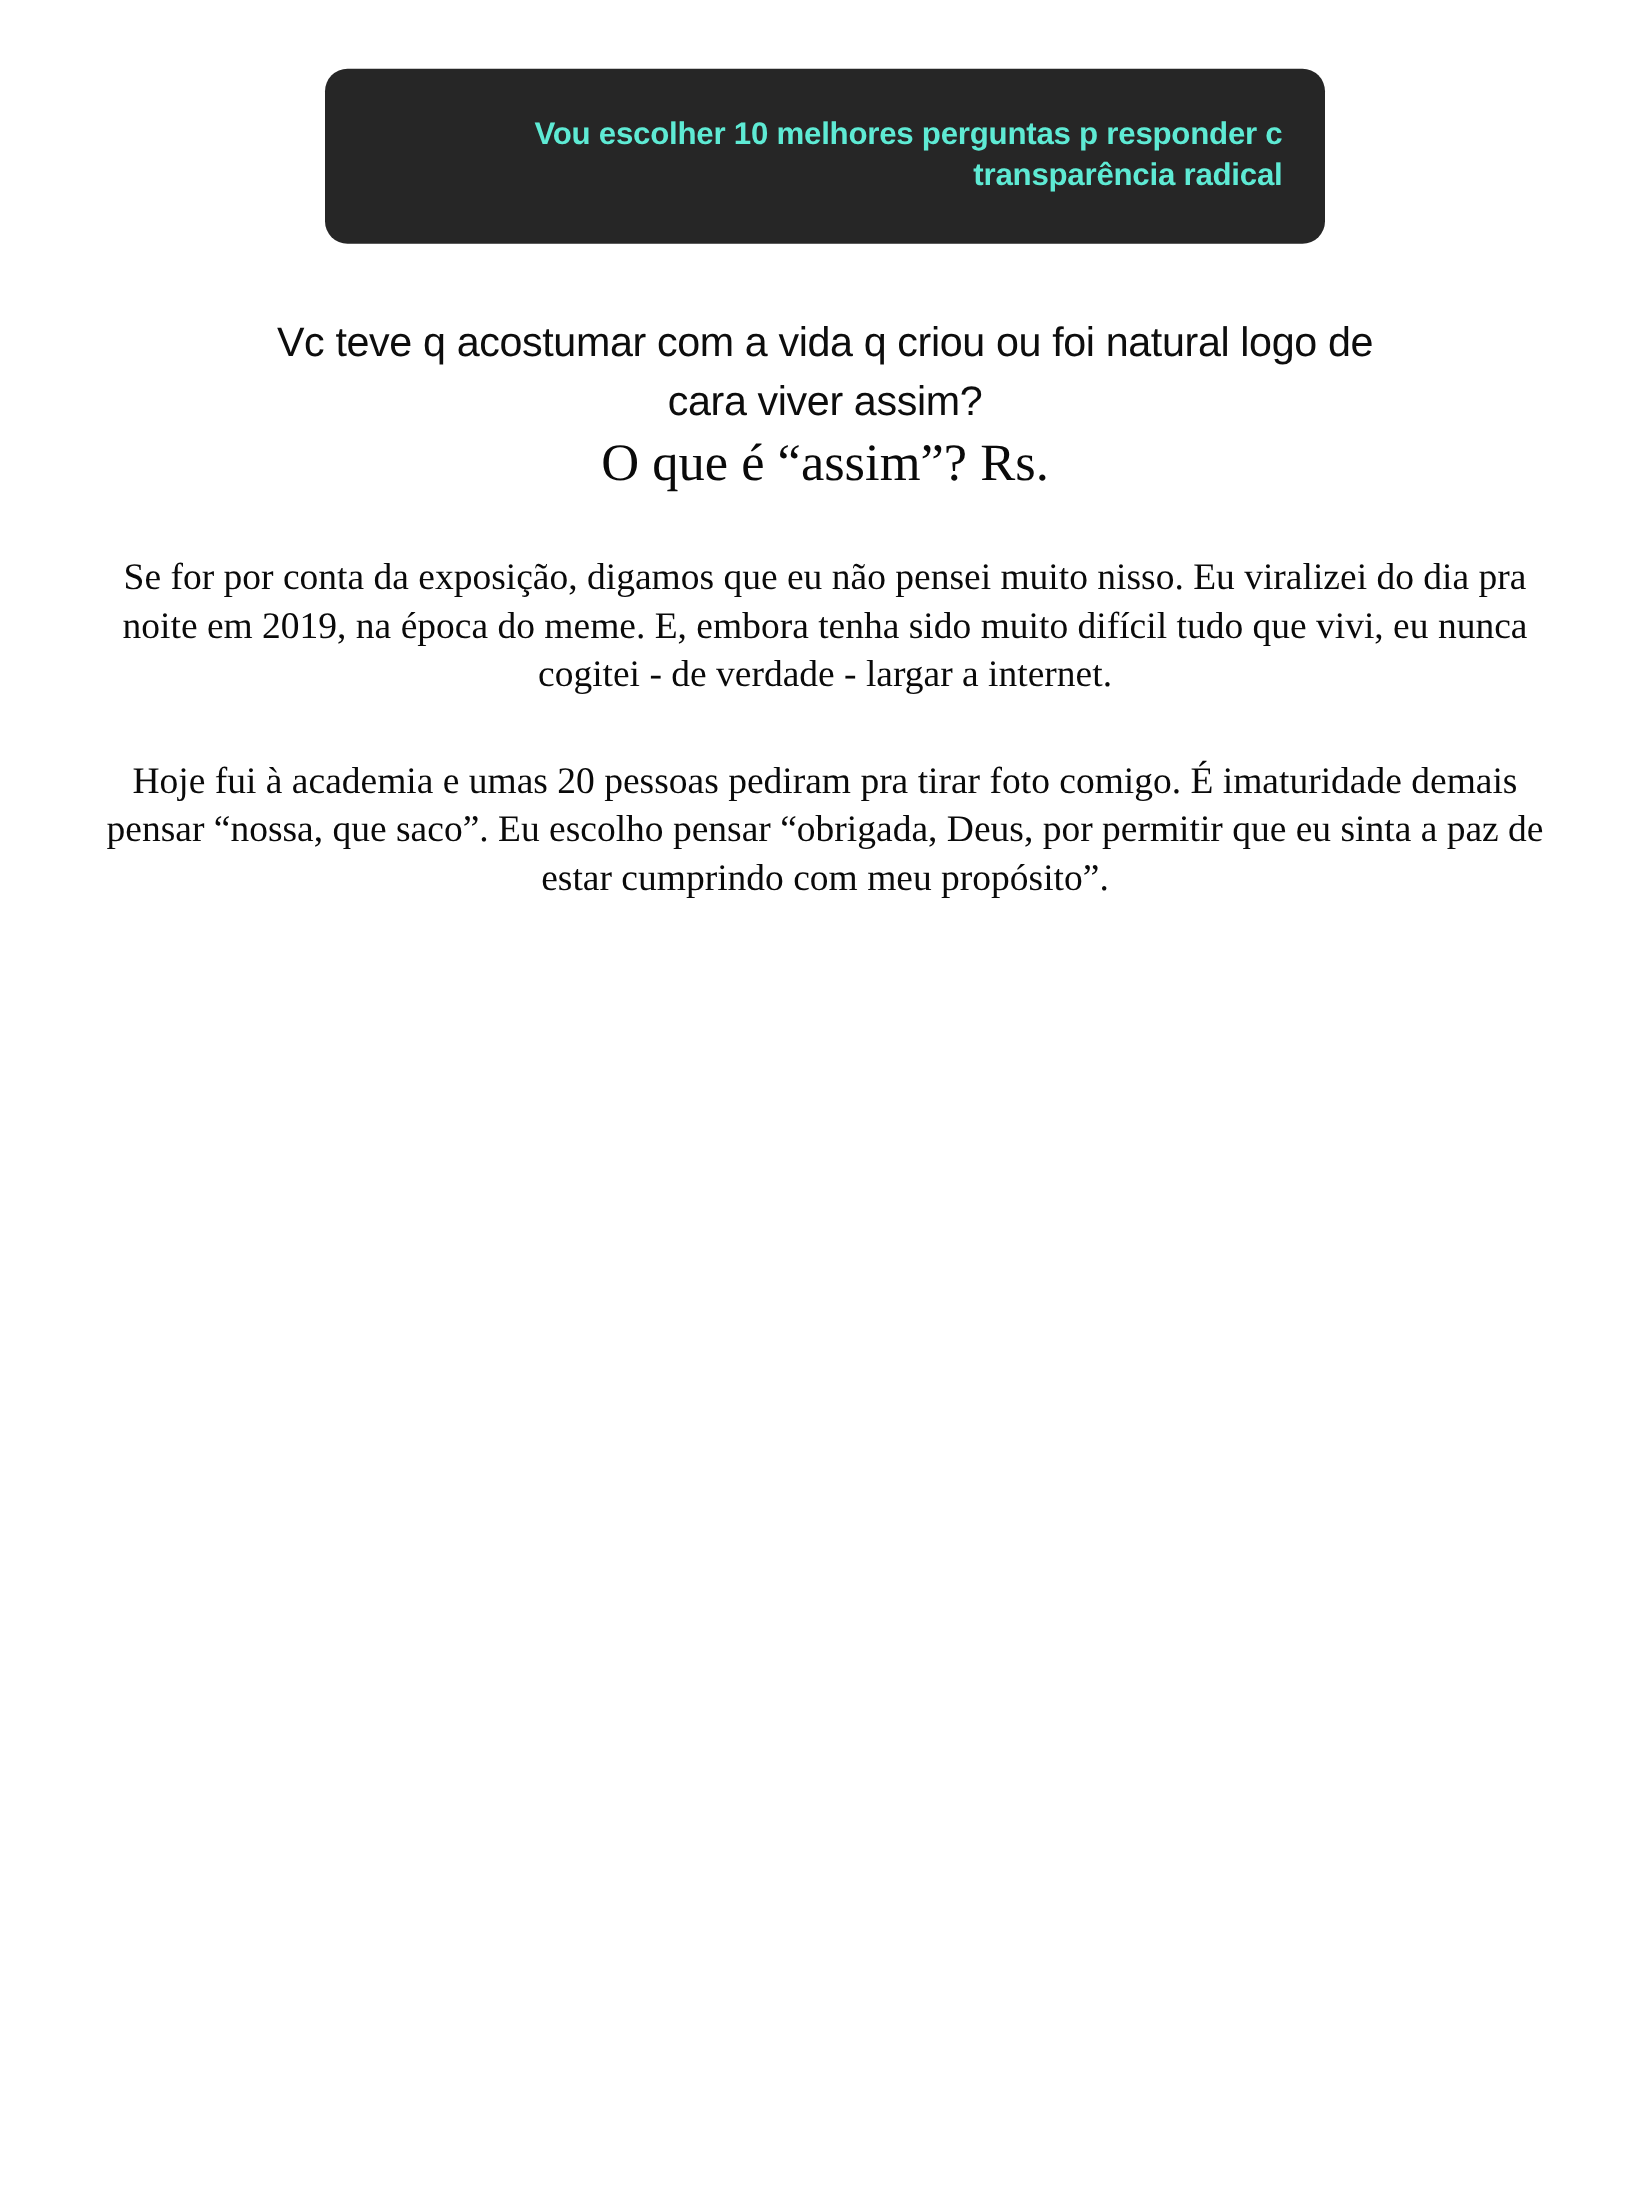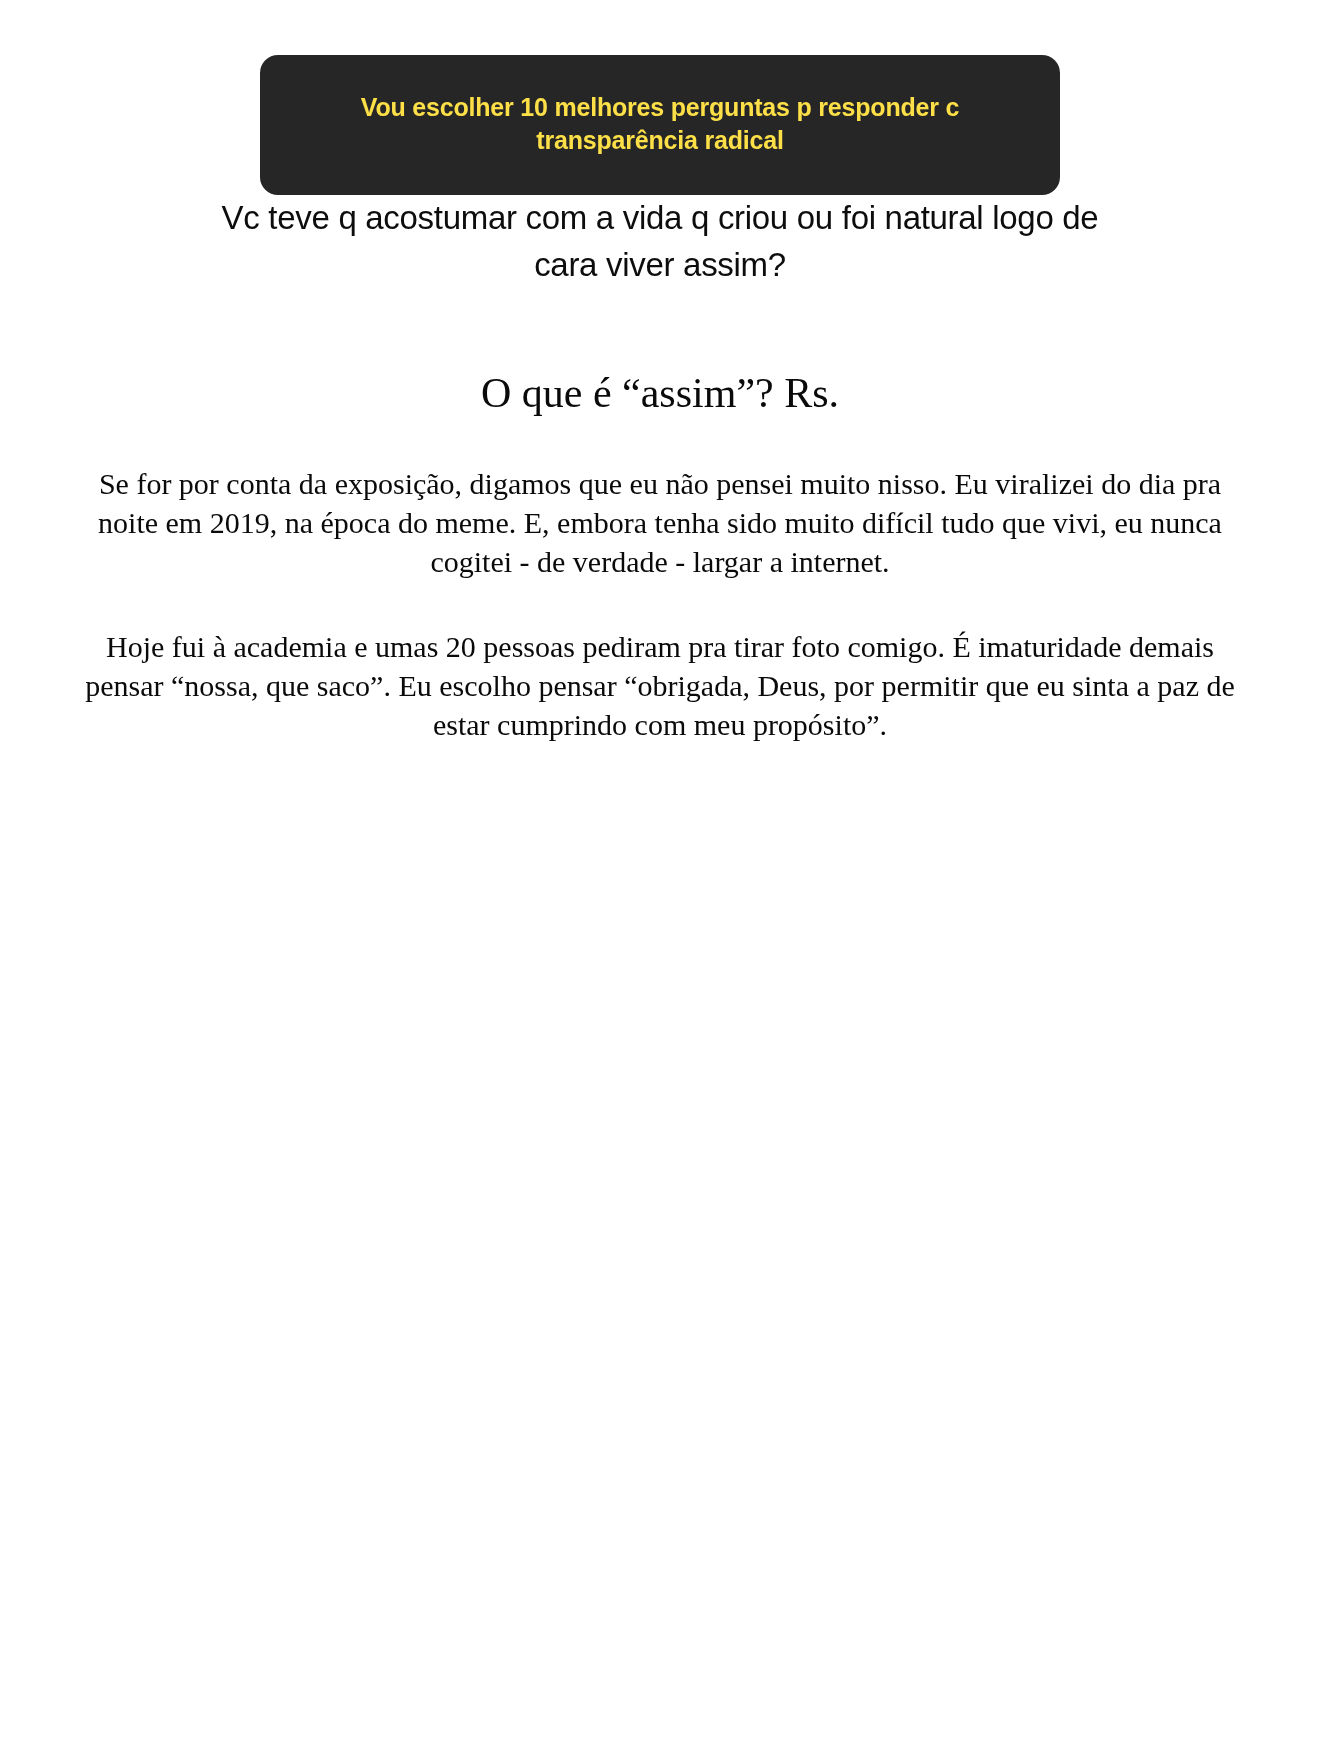--- a/index.html
+++ b/index.html
@@ -28,49 +28,49 @@
 
   
   .sticker-wrap {
     width: 100%;
     display: flex;
     justify-content: center;
     margin-top: 55px;
   }
   .sticker {
     background: #262626;
-    color: #fde047;
+    color: #5eead4;
     width: 800px;
     box-sizing: border-box;
     border-radius: 18px;
     padding: 36px 34px 38px 34px;
-    text-align: center;
+    text-align: right;
     font-family: "Liberation Sans", sans-serif;
     font-size: 25px;
     font-weight: bold;
     line-height: 1.32;
     letter-spacing: -0.2px;
   }
 
   
   .question {
     width: 880px;
+    margin-top: 56px;
     text-align: center;
     font-family: "Liberation Sans", sans-serif;
     font-size: 33px;
     font-weight: 400;
     line-height: 1.42;
     color: #0d0d0d;
     letter-spacing: -0.3px;
   }
 
   
   .answer {
     width: 1160px;
-    margin-top: 78px;
     text-align: center;
     font-family: "Liberation Serif", serif;
     color: #0a0a0a;
   }
   .answer p {
     margin: 0;
   }
   .answer .lead {
     font-size: 42px;
     line-height: 1.28;

